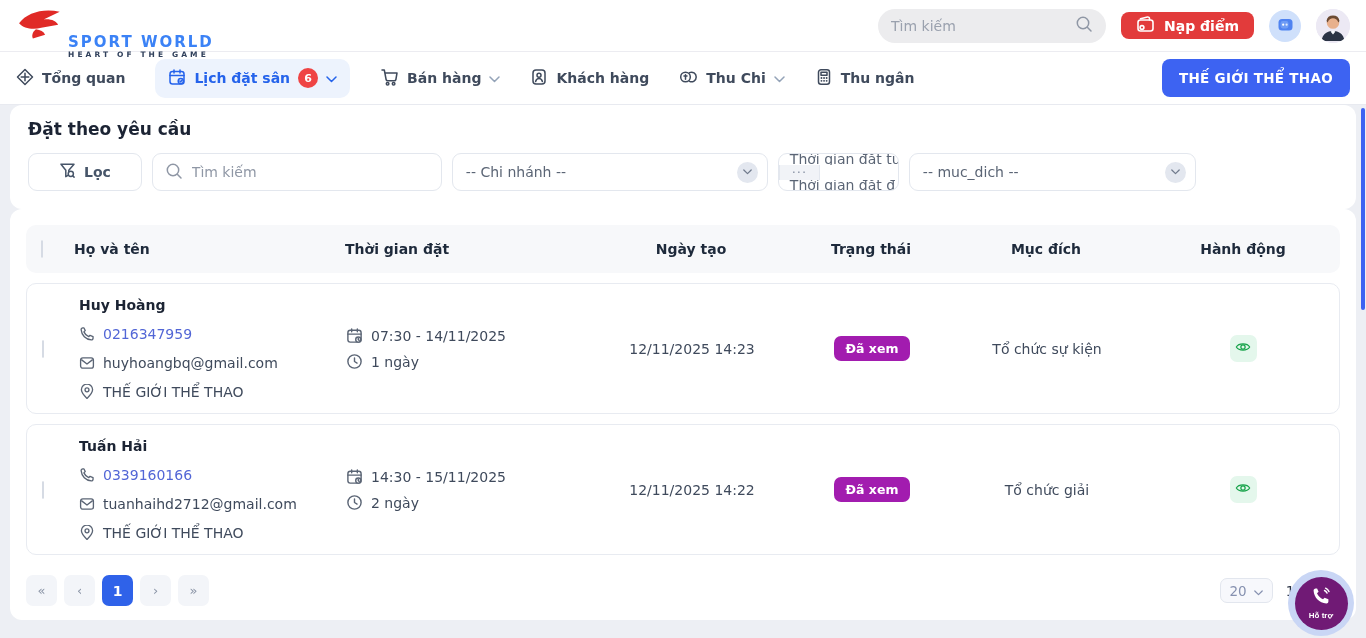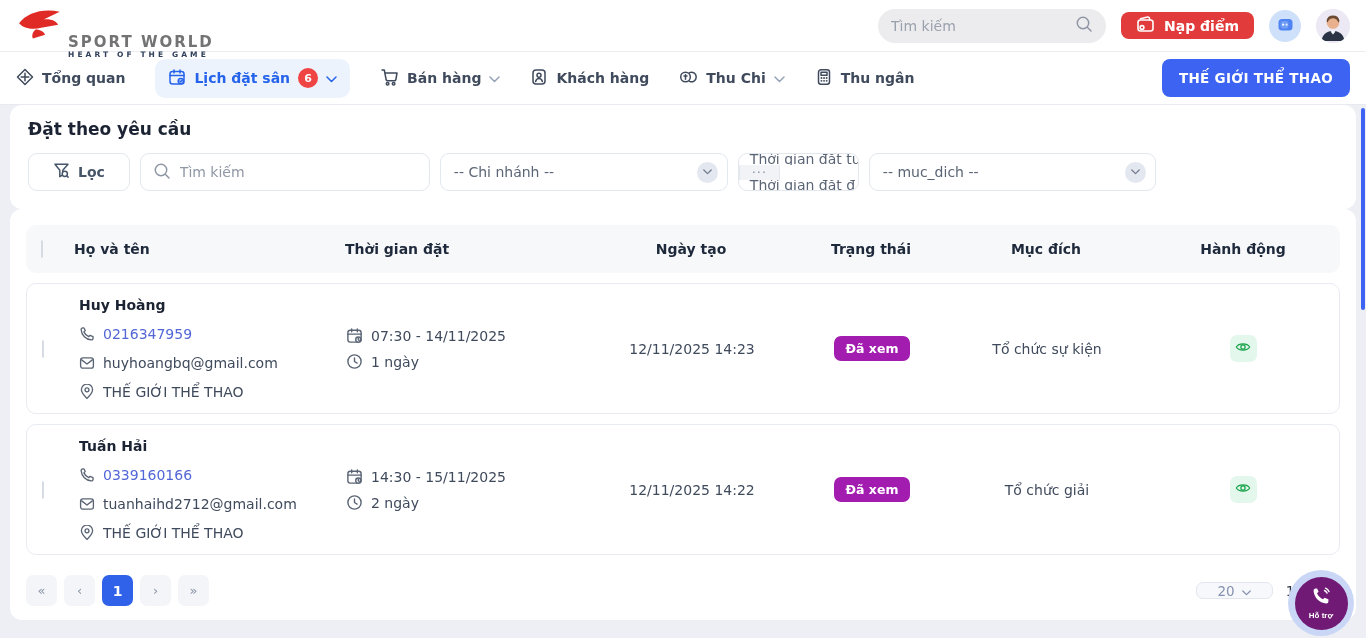--- a/index.html
+++ b/index.html
@@ -14,21 +14,21 @@
   }
   .ic { stroke: currentColor; fill: none; stroke-width: 1.5; stroke-linecap: round; stroke-linejoin: round; }
 
   
   .topbar {
     height: 52px; background: #fff; border-bottom: 1px solid #ececf1;
     display: flex; align-items: center; justify-content: space-between; padding: 0 16px;
   }
   .brand { display: flex; align-items: center; gap: 6px; }
   .brand-text { display: flex; flex-direction: column; line-height: 1.15; }
-  .brand-name { font-weight: 800; font-size: 15px; letter-spacing: 2px; color: #737373; margin-top: 43px; }
+  .brand-name { font-weight: 800; font-size: 15px; letter-spacing: 2px; color: #3b82f6; margin-top: 43px; }
   .brand-tagline { font-size: 7.5px; letter-spacing: 3.1px; color: #31415c; font-weight: 600; }
   .topbar-right { display: flex; align-items: center; gap: 15px; }
   .top-search {
     width: 228px; height: 34px; background: #ececee; border-radius: 17px;
     display: flex; align-items: center; padding: 0 13px; color: #8f97a5;
   }
   .top-search input {
     flex: 1; border: none; outline: none; background: transparent;
     font-family: inherit; font-size: 14px; color: #4a5568; min-width: 0;
   }
@@ -74,29 +74,29 @@
 
   
   .content { padding: 0 10px; }
   .filter-panel { background: #fff; border-radius: 12px; padding: 12px 18px 18px; }
   .page-title { font-size: 17px; font-weight: 700; color: #1c2434; margin: 2px 0 14px; }
   .filter-row { display: flex; align-items: center; gap: 10px; }
   .ctl {
     height: 38px; border: 1px solid #e3e7ee; border-radius: 9px; background: #fff;
     display: flex; align-items: center; font-size: 14px; color: #5b6575;
   }
-  .btn-loc { gap: 8px; padding: 0 24px; font-weight: 600; color: #475569; cursor: pointer; font-family: inherit; }
+  .btn-loc { gap: 8px; padding: 0 30px; font-weight: 600; color: #475569; cursor: pointer; font-family: inherit; }
   .search-field { width: 290px; gap: 9px; padding: 0 12px; color: #8f97a5; }
   .search-field input {
     flex: 1; border: none; outline: none; background: transparent;
     font-family: inherit; font-size: 14px; min-width: 0; color: #4a5568;
   }
   .search-field input::placeholder { color: #8f97a5; }
   .select-field { justify-content: space-between; padding: 0 9px 0 13px; cursor: pointer; }
-  .select-branch { width: 288px; }
+  .select-branch { width: 316px; }
   .select-purpose { width: 287px; }
   .chev-circle {
     width: 21px; height: 21px; border-radius: 50%; background: #e3e7ef; color: #707a8c;
     display: flex; align-items: center; justify-content: center;
   }
   .date-group { padding: 0; overflow: hidden; flex-direction: column; }
   .date-input {
     width: 119px; padding: 0 11px; display: flex; align-items: center;
     white-space: nowrap; overflow: hidden; color: #5b6575;
   }
@@ -144,22 +144,22 @@
   
   .pagination-row { display: flex; align-items: center; gap: 7px; margin-top: 20px; }
   .pg-btn {
     width: 31px; height: 31px; border-radius: 7px; background: #f3f5f9; border: none;
     color: #8a94a6; font-size: 13px; display: flex; align-items: center; justify-content: center;
     cursor: pointer; font-family: inherit;
   }
   .pg-btn.current { background: #2f62e9; color: #fff; font-weight: 600; font-size: 14px; }
   .pg-right { margin-left: auto; display: flex; align-items: center; gap: 13px; }
   .page-size {
-    height: 17px; background: #f7f8fc; border: 1px solid #e2e6ee; border-radius: 7px;
-    display: flex; align-items: center; gap: 7px; padding: 0 21px; color: #8691b0;
+    height: 25px; background: #f7f8fc; border: 1px solid #e2e6ee; border-radius: 7px;
+    display: flex; align-items: center; gap: 7px; padding: 0 9px; color: #8691b0;
     font-size: 13.5px; cursor: pointer;
   }
   .range-label { color: #2b3445; font-size: 14px; }
 
   
   .fab-ring {
     position: absolute; right: 12px; bottom: 2px; width: 66px; height: 66px;
     border-radius: 50%; background: #c9d6f5; display: flex; align-items: center; justify-content: center;
   }
   .fab {

